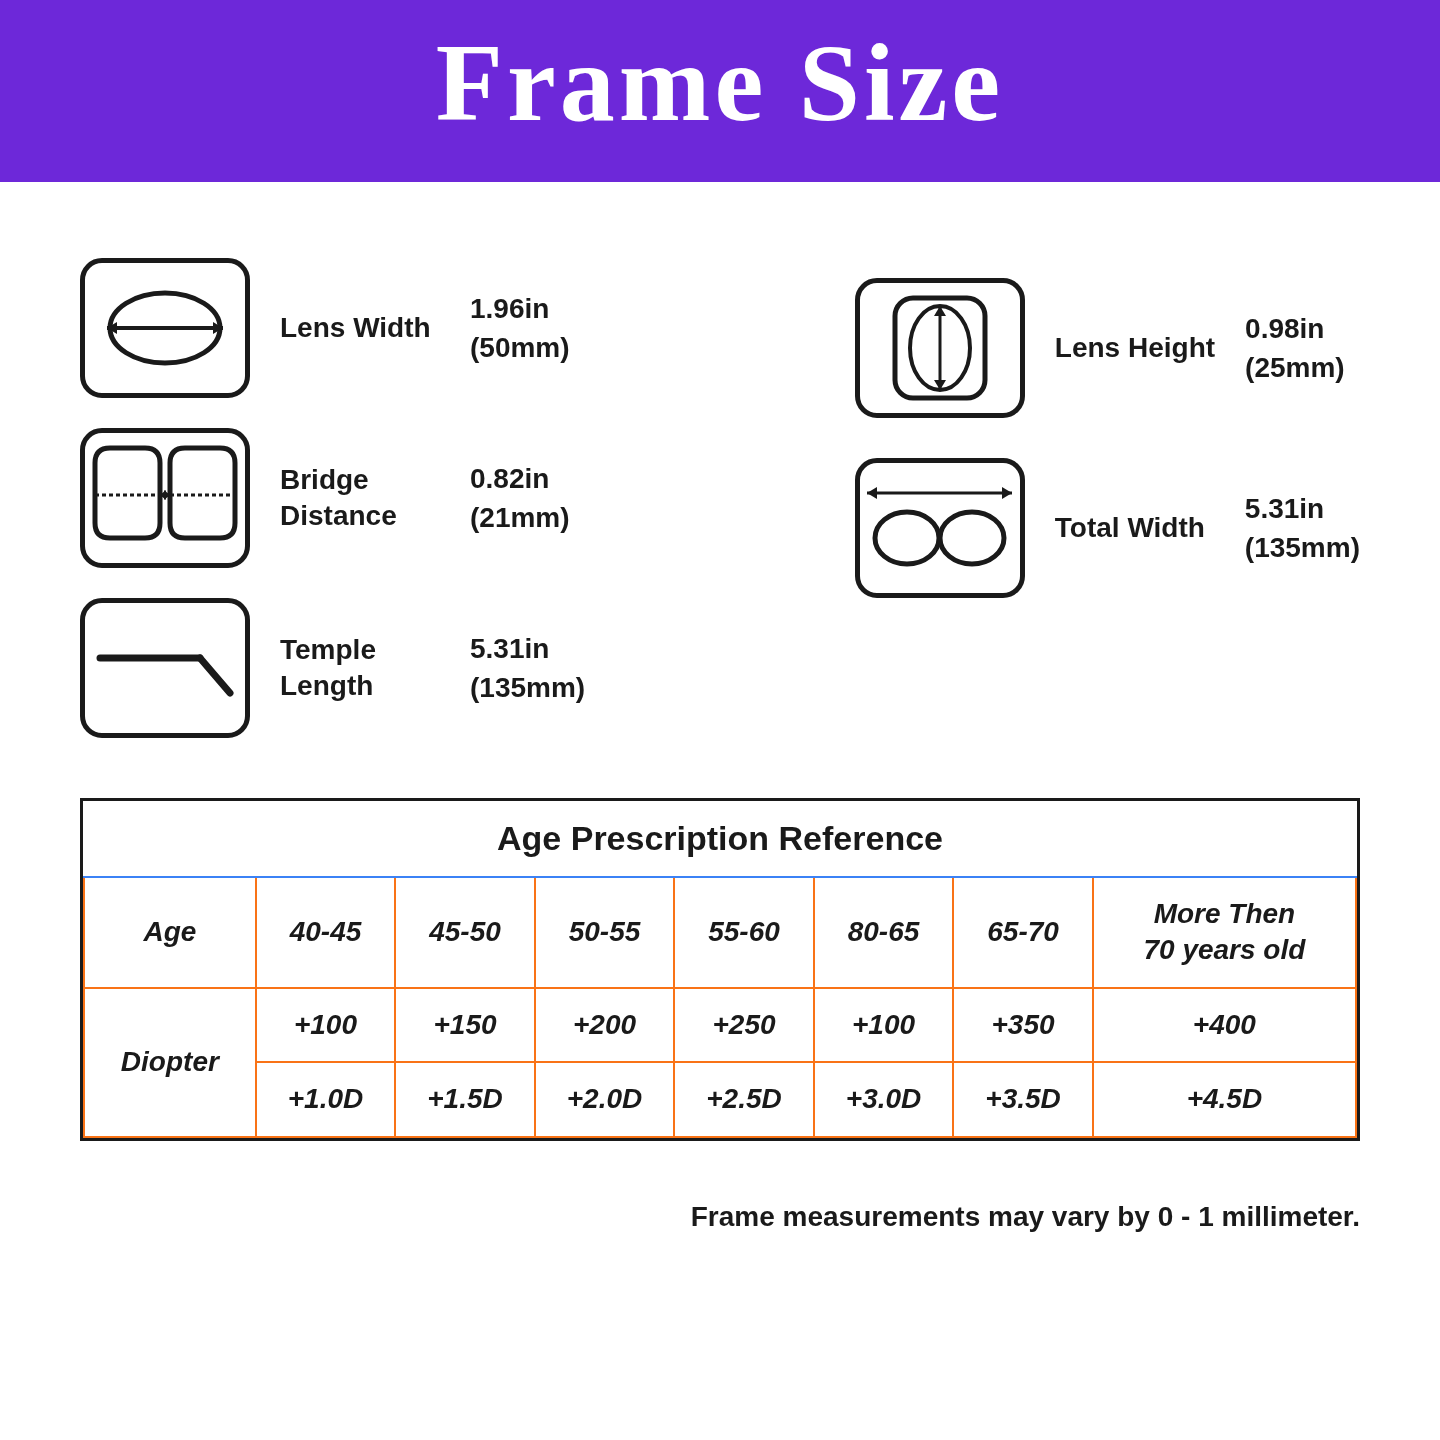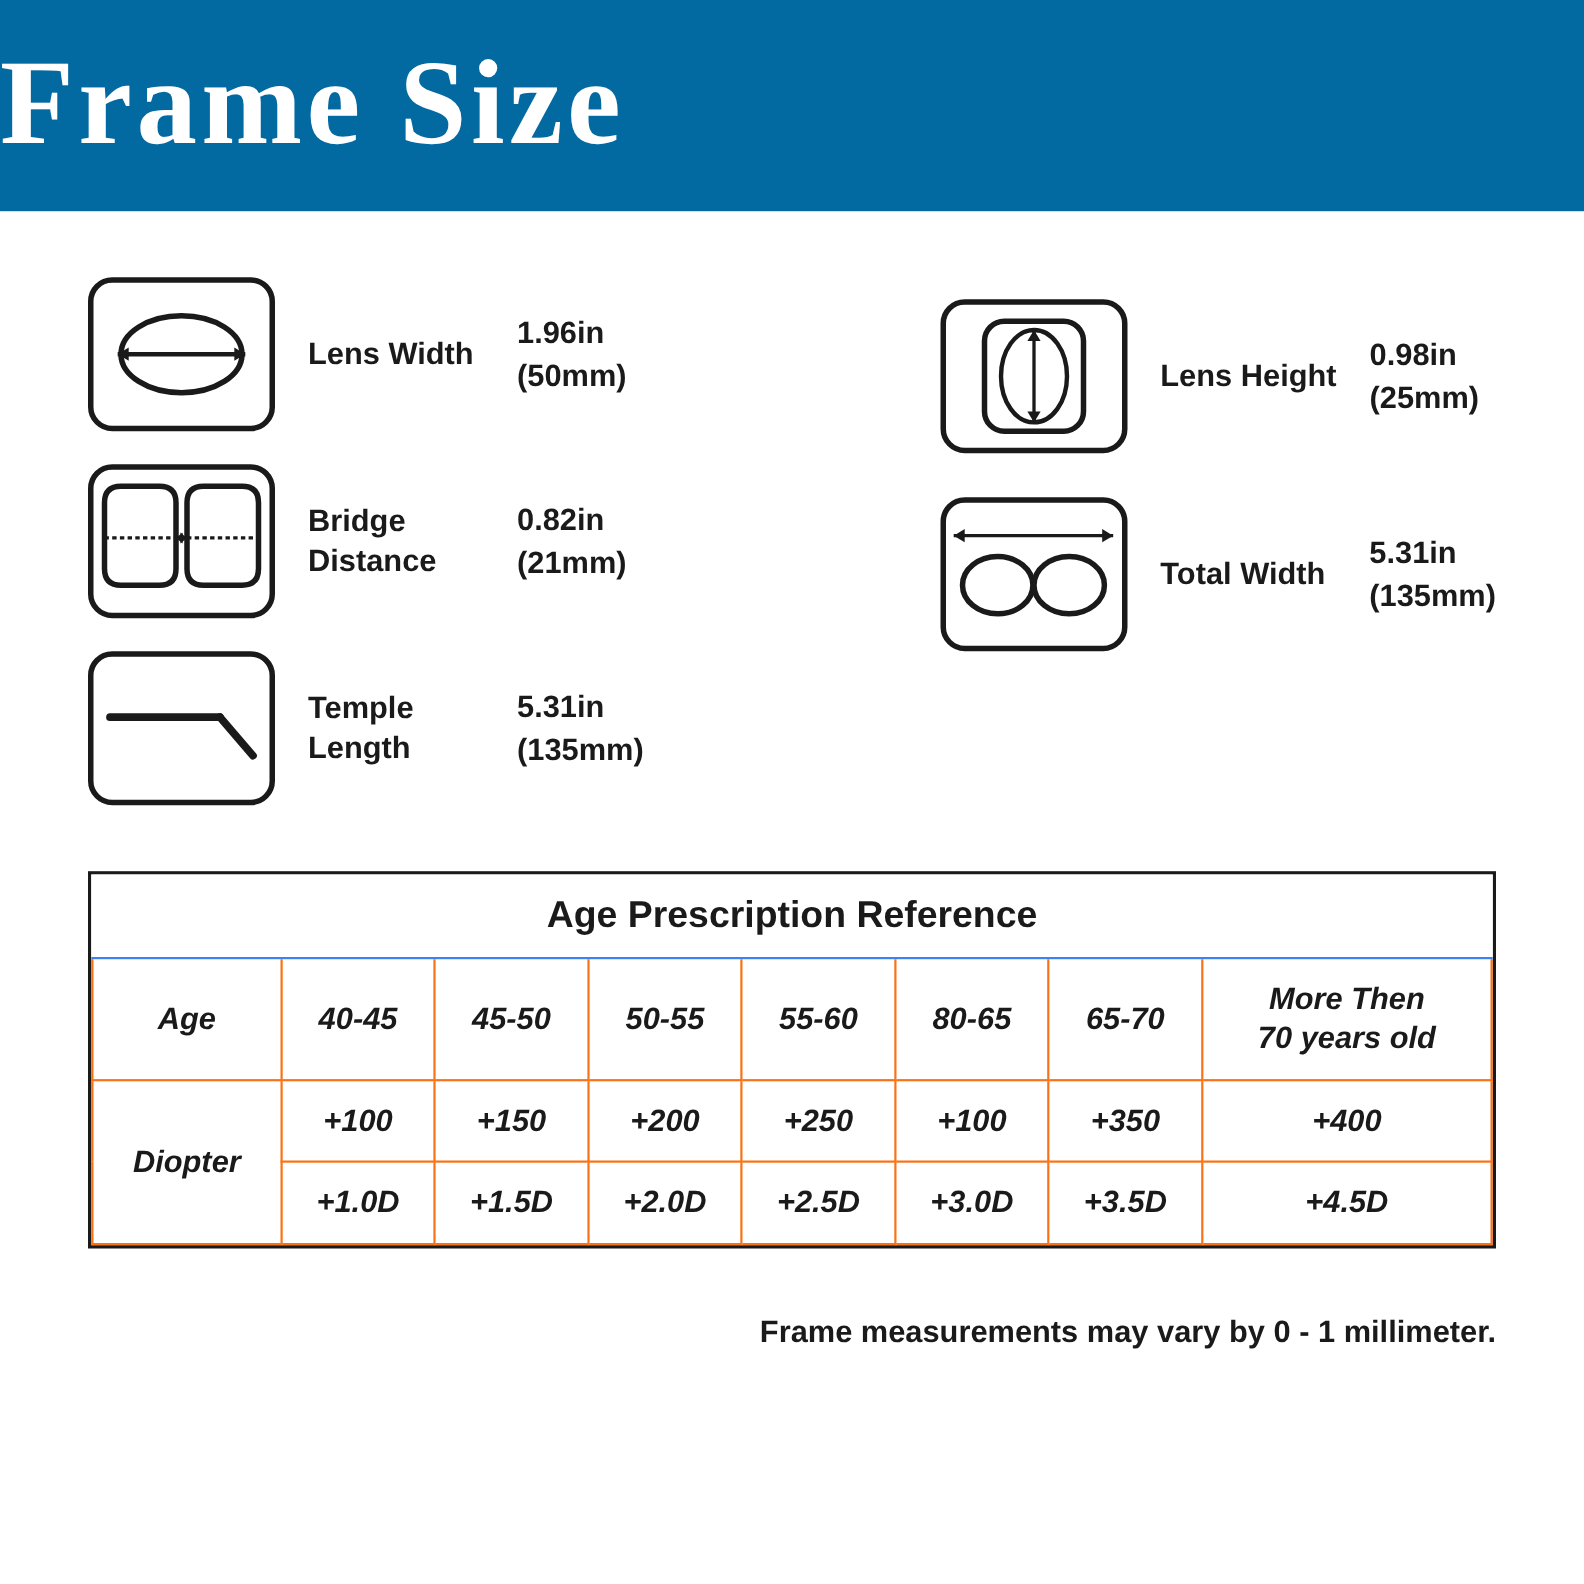--- a/index.html
+++ b/index.html
@@ -6,36 +6,36 @@
     body {
       width: 1440px;
       height: 1440px;
       background: #ffffff;
       font-family: Arial, sans-serif;
       overflow: hidden;
     }
 
     
     .header {
-      background: #0369a1;
+      background: #6d28d9;
       width: 100%;
-      padding: 30px 0 35px;
-      text-align: left;
+      padding: 20px 0 35px;
+      text-align: center;
     }
     .header-title {
       font-family: Georgia, 'Times New Roman', serif;
       font-size: 110px;
       color: #ffffff;
       font-weight: bold;
       letter-spacing: 4px;
     }
 
     
     .main-content {
-      padding: 60px 80px 40px 80px;
+      padding: 76px 80px 40px 80px;
     }
 
     
     .frame-specs {
       display: flex;
       justify-content: space-between;
       align-items: flex-start;
       margin-bottom: 60px;
     }
 

